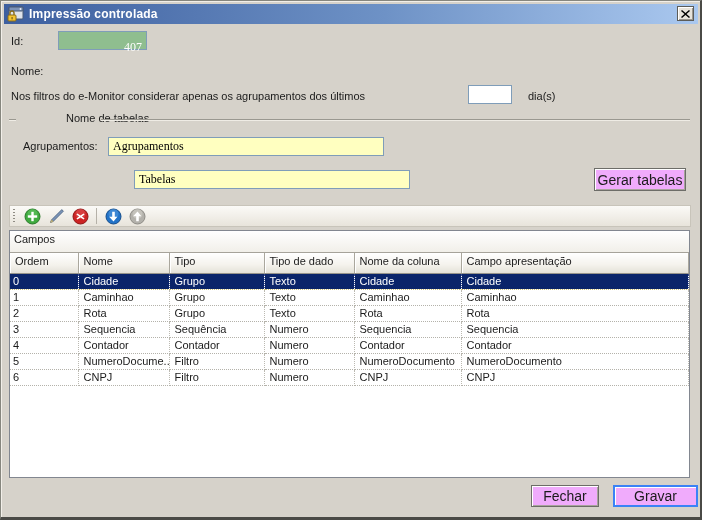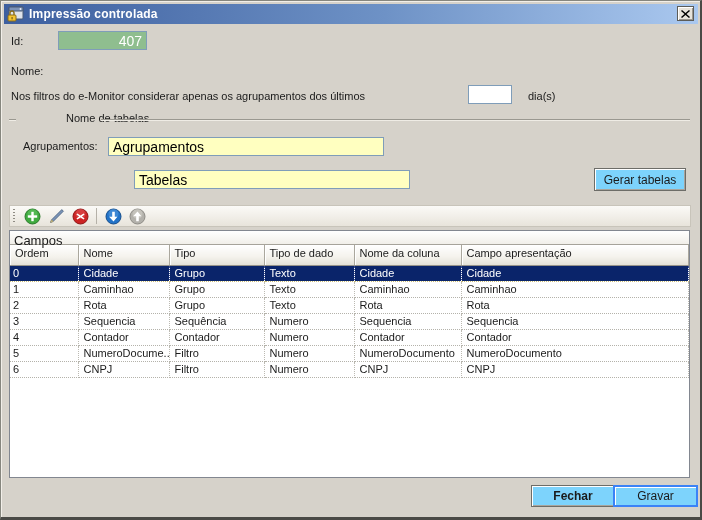--- a/index.html
+++ b/index.html
@@ -28,22 +28,22 @@
     background:#e7e3db;
     border:1px solid #5c5c58;
     box-shadow:inset 1px 1px 0 #ffffff, inset -1px -1px 0 #9a968e;
     display:flex; align-items:center; justify-content:center; cursor:default;
   }
 
   
   .lbl { position:absolute; color:#1b1b1b; }
   .fld {
     position:absolute; height:19px; border:1px solid #7f9db9;
-    font-family:Liberation Sans, sans-serif; font-size:14px;
-    padding:1px 4px; line-height:17px;
+    font-family:Liberation Serif, serif; font-size:12px;
+    padding:7px 4px; line-height:17px;
   }
   .fld.yellow { background:#ffffc0; }
   .fld.green  { background:#8fbe8f; color:#ffffff; text-align:right; }
   .fld.white  { background:#ffffff; }
 
   .id-label   { left:10px; top:34px; }
   .id-field   { left:57px; top:30px; width:89px; }
   .nome-label { left:10px; top:64px; }
   .nome-field { left:57px; top:60px; width:384px; }
   .filter-text  { left:10px; top:89px; }
@@ -56,28 +56,28 @@
   .gline.l { left:8px; width:7px; }
   .gline.r { left:100px; width:589px; }
   .agr-label { left:22px; top:139px; }
   .agr-field { left:107px; top:136px; width:276px; }
   .seq-label { left:22px; top:163px; line-height:13px; }
   .seq-field { left:107px; top:169px; width:276px;margin-left:26px; }
 
   
   .btn {
     position:absolute; height:23px;
-    background:#7dd3fc;
+    background:#f0abfc;
     border:1px solid #6d6d68;
     box-shadow:inset 1px 1px 0 #ffffff, inset -1px -1px 0 #a8a49c;
-    font-family:"Liberation Sans", sans-serif; font-size:12px; color:#1b1b1b;
+    font-family:"Liberation Sans", sans-serif; font-size:14px; color:#1b1b1b;
     cursor:default;
   }
   .gerar-btn  { left:593px; top:167px; width:92px; }
-  .fechar-btn { left:530px; top:484px; width:84px; height:22px;font-weight:bold; }
+  .fechar-btn { left:530px; top:484px; width:68px; height:22px; }
   .gravar-btn { left:612px; top:484px; width:85px; height:22px; border:2px solid #3b82f6; box-shadow:inset 1px 1px 0 #ffffff; }
 
   
   .toolbar {
     position:absolute; left:8px; top:204px; width:682px; height:22px;
     background:linear-gradient(to bottom, #fbfaf7, #e8e4db);
     border:1px solid #c8c4ba;
     display:flex; align-items:center; gap:2px; padding-left:2px;
   }
   .grip { width:4px; height:14px; margin-right:3px;
@@ -85,22 +85,22 @@
     background-size:2px 100%; background-repeat:no-repeat; background-position:1px 0; }
   .tbtn { width:22px; height:20px; display:flex; align-items:center; justify-content:center; background:transparent; border:none; }
   .tsep { width:1px; height:16px; background:#b5b1a8; margin:0 3px; }
 
   
   .grid-panel {
     position:absolute; left:8px; top:229px; width:681px; height:248px;
     background:#ffffff; border:1px solid #828790; overflow:hidden;
   }
   .grid-caption {
-    height:14px; background:linear-gradient(to bottom,#ffffff,#f1efe9);
-    border-bottom:1px solid #a6a39a; padding:2px 0 0 4px; font-size:13px;
+    height:22px; background:linear-gradient(to bottom,#ffffff,#f1efe9);
+    border-bottom:1px solid #a6a39a; padding:2px 0 0 4px; font-size:11px;
   }
   table.grid { width:100%; border-collapse:collapse; table-layout:fixed; font-size:11px; }
   table.grid th {
     height:20px; text-align:left; font-weight:normal; padding:0 0 4px 5px;
     background:linear-gradient(to bottom,#ffffff 0%,#f4f2ec 60%,#e4e1d8 100%);
     border-right:1px solid #aaa79d; border-bottom:1px solid #96938a;
     box-shadow:inset 1px 1px 0 #ffffff;
     overflow:hidden; white-space:nowrap;
   }
   table.grid td {

